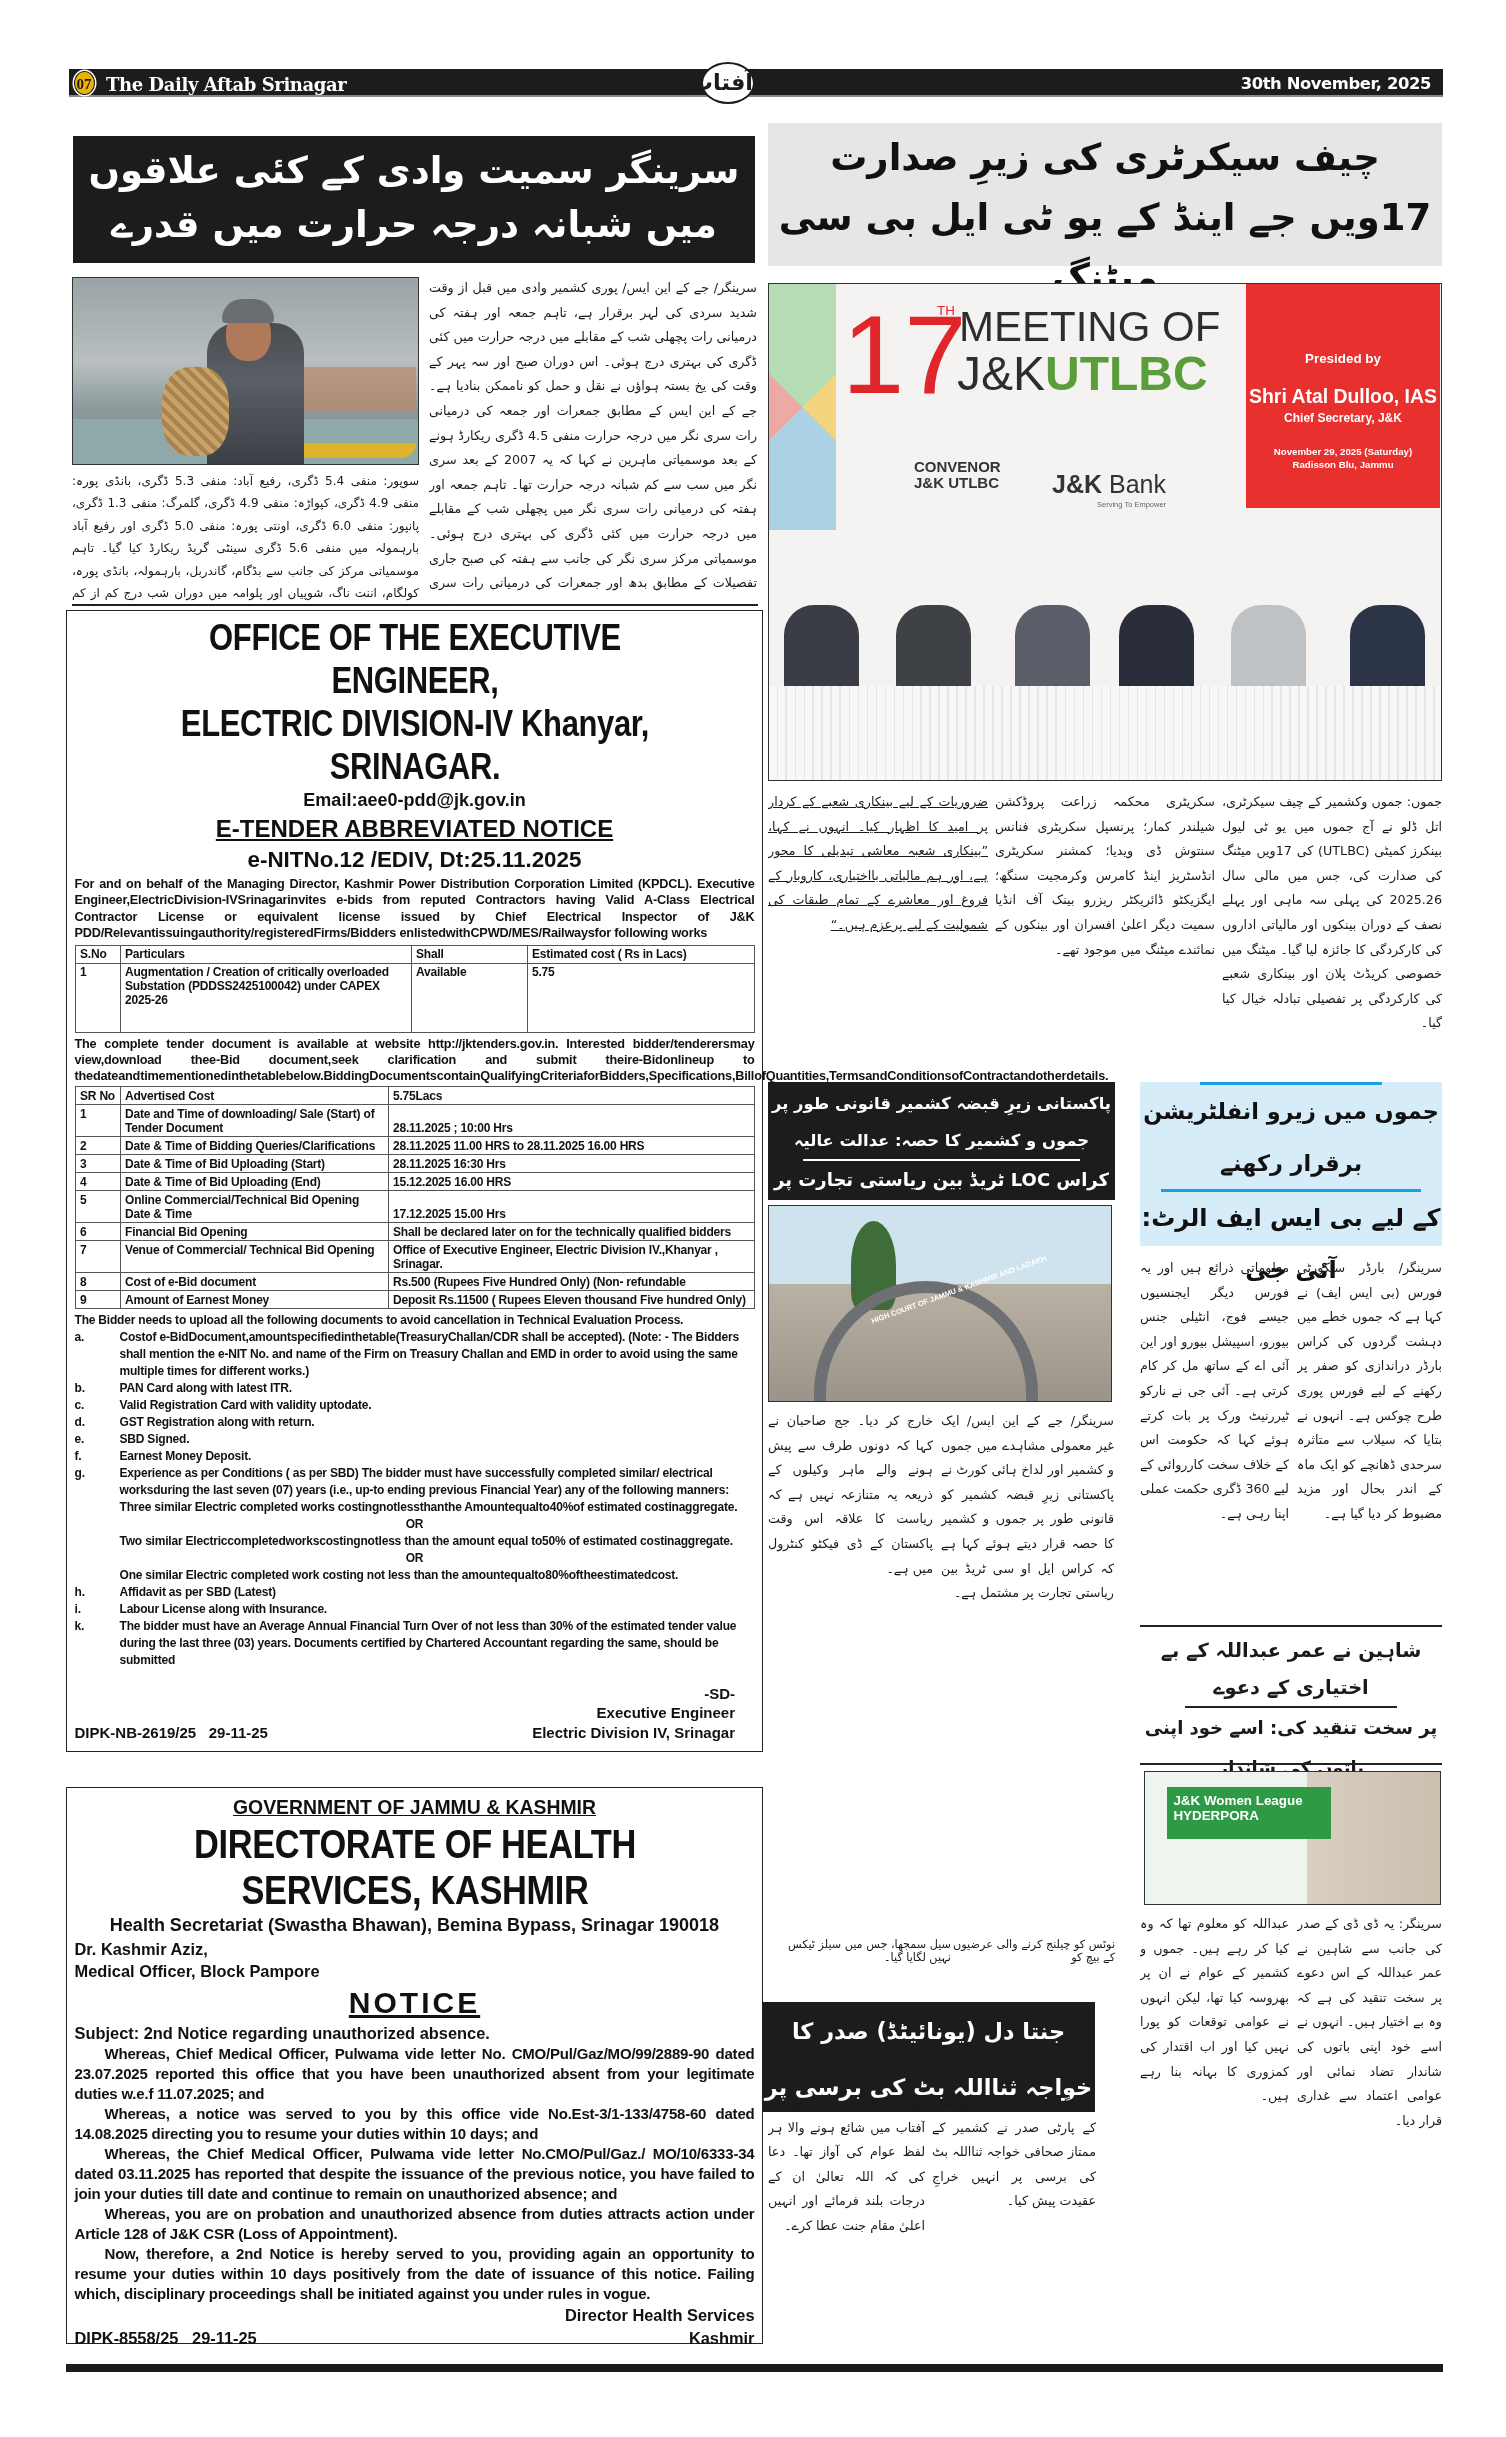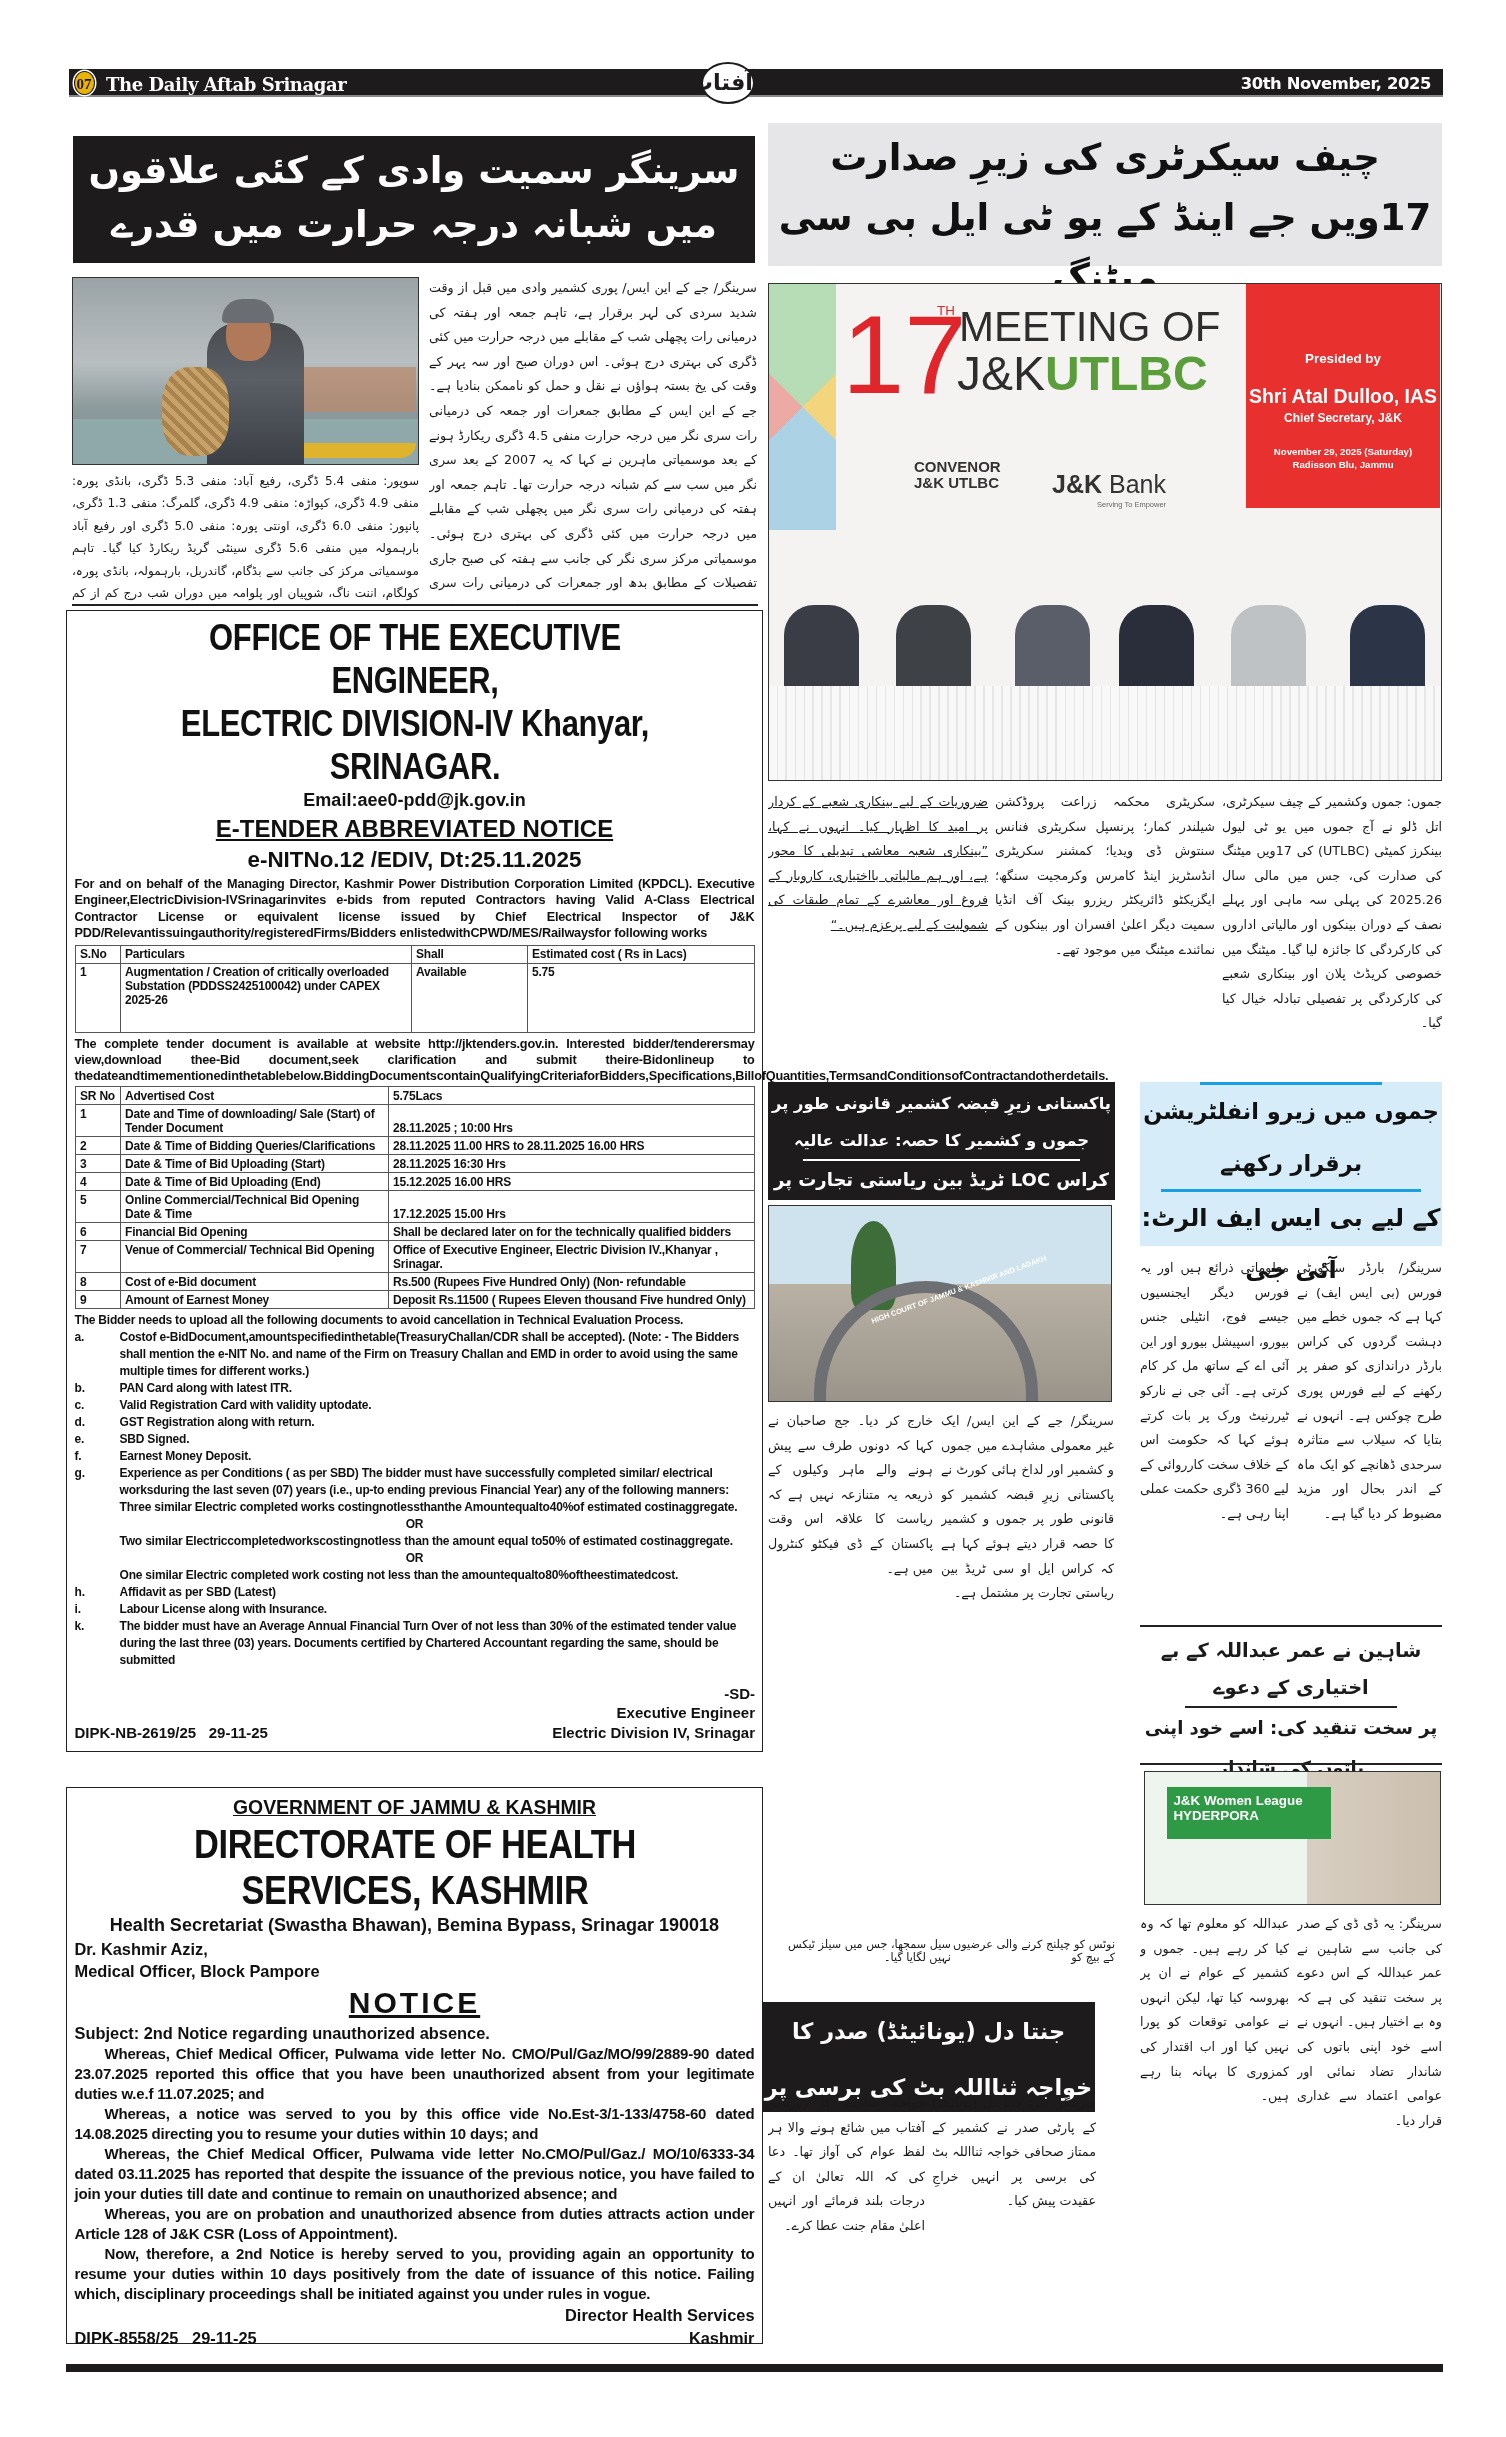--- a/index.html
+++ b/index.html
@@ -251,21 +251,21 @@
     <div class="row">
         <span class="k">i.</span>
         <span>Labour License along with Insurance.</span>
       </div>
     <div class="row">
         <span class="k">k.</span>
         <span>The bidder must have an Average Annual Financial Turn Over of not less than 30% of the estimated tender value during the last three (03) years. Documents certified by Chartered Accountant regarding the same, should be submitted</span>
       </div>
   </div>
 
-  <div style="position:absolute;right:7px;bottom:9px;text-align:right;font-weight:bold;font-size:15px;line-height:19.4px;">
+  <div style="position:absolute;right:27px;bottom:9px;text-align:right;font-weight:bold;font-size:15px;line-height:19.4px;">
     <div>-SD-</div>
     <div>Executive Engineer</div>
     <div>Electric Division IV, Srinagar</div>
   </div>
   <div style="position:absolute;left:7.5px;bottom:10.4px;font-weight:bold;font-size:15px;white-space:pre;">DIPK-NB-2619/25   29-11-25</div>
 </div>
 
 <div class="abs notice" style="left:66px;top:1787px;width:697px;height:557px;padding:6px 7.5px;">
   <div class="c u" style="font-size:19.4px;line-height:27px;">GOVERNMENT OF JAMMU &amp; KASHMIR</div>
   <div class="big" style="font-size:40px;line-height:46px;">DIRECTORATE OF HEALTH SERVICES, KASHMIR</div>

